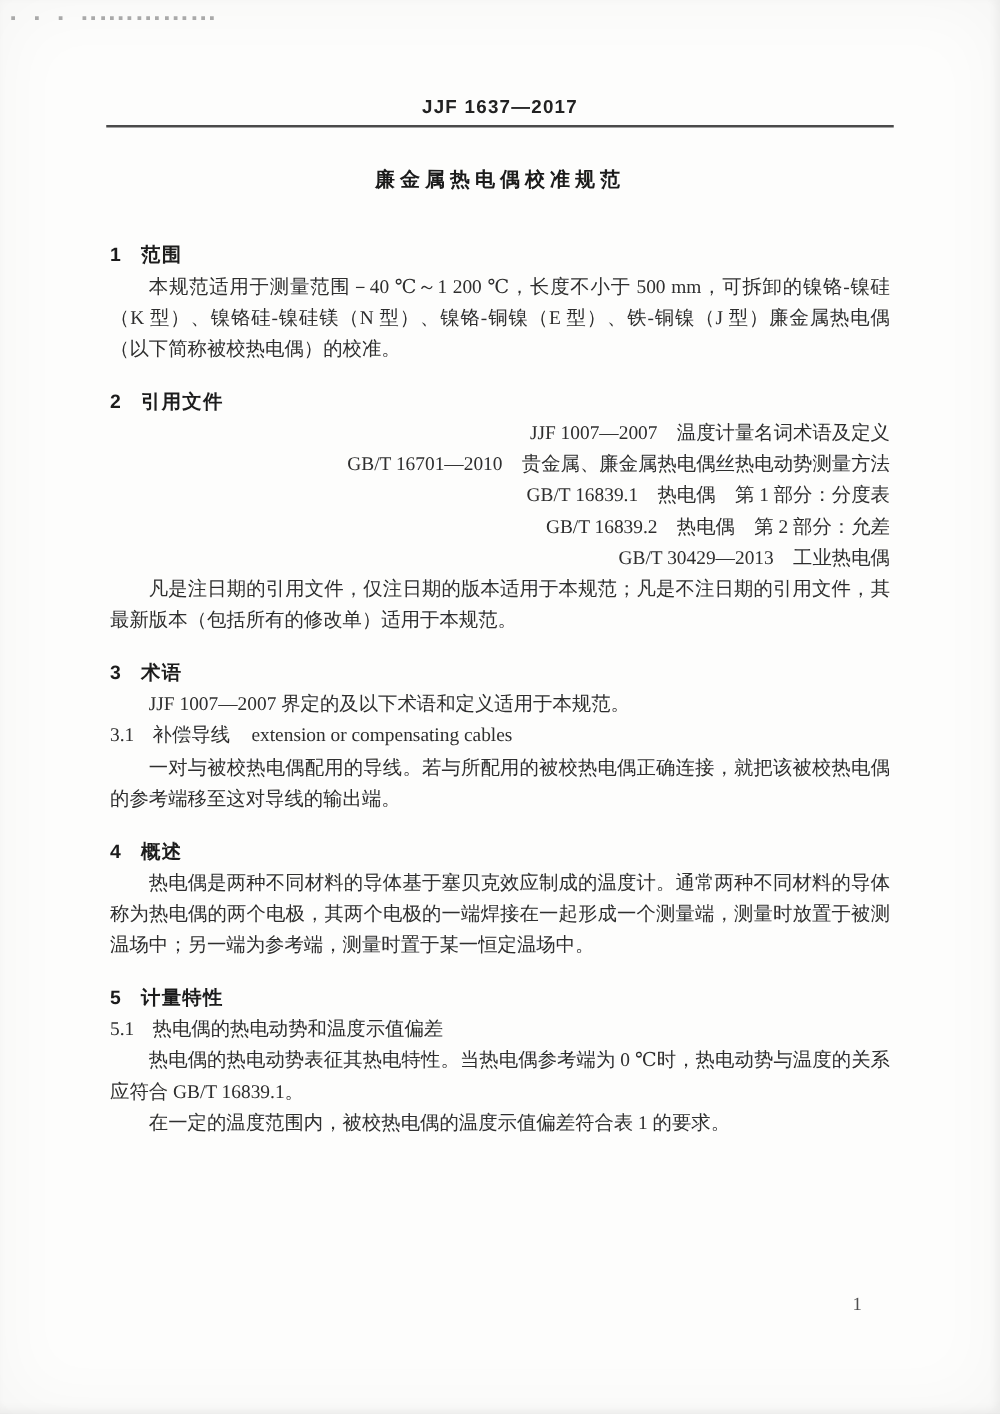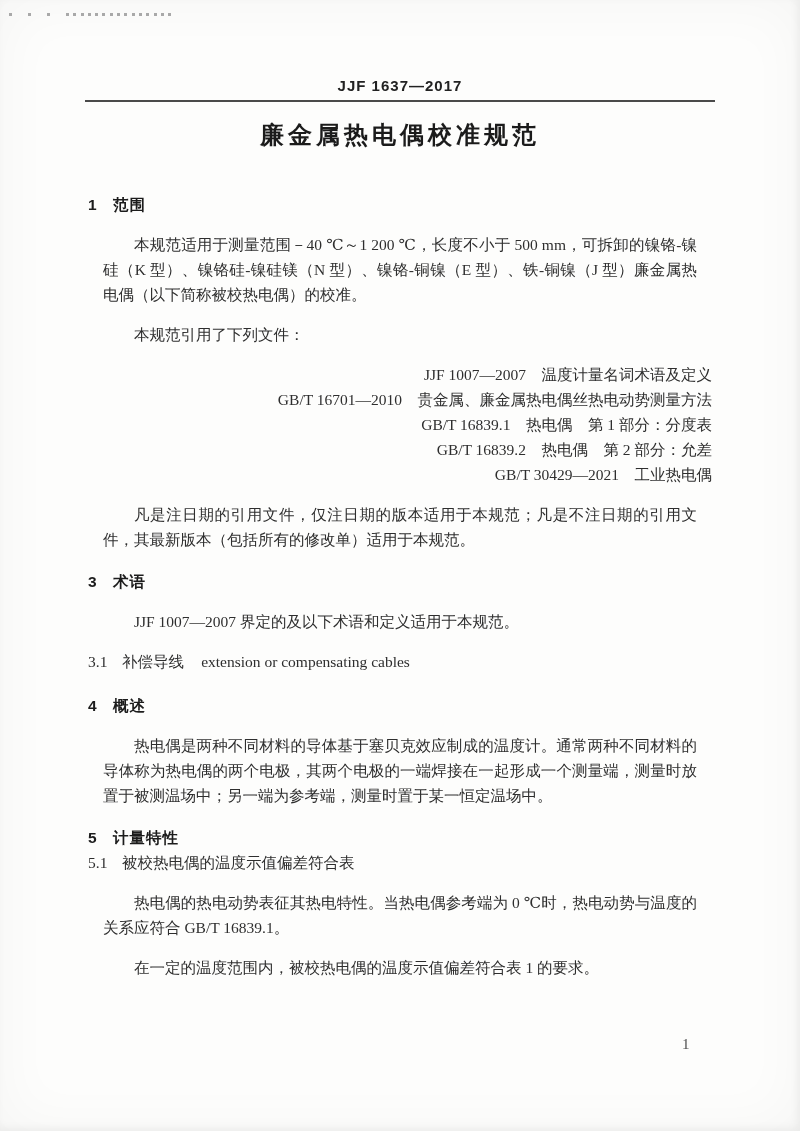--- a/index.html
+++ b/index.html
@@ -30,48 +30,48 @@
     letter-spacing: 1px;
     line-height: 20px;
     color: #222;
   }
   .header-rule {
     border: none;
     border-top: 2px solid #4a4a4a;
     margin: 4px 85px 0 85px;
   }
   .doc-title {
-    margin: 20px 0 0 0;
+    margin: 30px 0 0 0;
     text-align: center;
     font-family: "Liberation Sans", "DejaVu Sans", sans-serif;
     font-weight: bold;
-    font-size: 24px;
+    font-size: 16px;
     letter-spacing: 4px;
     color: #1b1b1b;
     line-height: 26px;
   }
   .content {
     margin: 0 88px;
     font-size: 15.5px;
     line-height: 25px;
     text-align: justify;
   }
   .sec-h {
     font-family: "Liberation Sans", "DejaVu Sans", sans-serif;
     font-weight: bold;
     font-size: 15.5px;
     color: #1c1c1c;
     letter-spacing: 1px;
     text-align: left;
   }
   .sec-h .num { margin-right: 1.05em; letter-spacing: 0; }
-  .h-first { margin-top: 44px; }
+  .h-first { margin-top: 34px; }
   .h-next  { margin-top: 17px; }
   .after-h { margin-top: 11px; }
-  .para { text-indent: 2em; margin: 15px; }
+  .para { text-indent: 2em; margin: 0; }
   .ref-line { padding-left: 2em; text-align: right; white-space: nowrap; }
   .sub-line { margin: 0; text-align: left; }
   .sub-line .sub-num { margin-right: 0.95em; }
   .sub-line .sub-term { margin-right: 1.1em; font-family: Liberation Mono, monospace; }
   .page-number {
     position: absolute;
     top: 1034px; left: 682px;
     font-size: 15px;
     color: #4f4f4f;
     line-height: 20px;
@@ -108,46 +108,49 @@
 
   <h1 class="doc-title">廉金属热电偶校准规范</h1>
 
   <div class="content">
 
     <div class="sec-h h-first">
       <span class="num">1</span><span>范围</span>
     </div>
     <p class="para after-h">本规范适用于测量范围－40 ℃～1 200 ℃，长度不小于 500 mm，可拆卸的镍铬-镍硅（K 型）、镍铬硅-镍硅镁（N 型）、镍铬-铜镍（E 型）、铁-铜镍（J 型）廉金属热电偶（以下简称被校热电偶）的校准。</p>
 
-    <p class="para after-h">本规范引用了下列文件：</p>
+    <div class="sec-h h-next">
+      <span class="num">2</span><span>引用文件</span>
+    </div>
     <div class="ref-line">JJF 1007—2007　温度计量名词术语及定义</div>
     <div class="ref-line">GB/T 16701—2010　贵金属、廉金属热电偶丝热电动势测量方法</div>
     <div class="ref-line">GB/T 16839.1　热电偶　第 1 部分：分度表</div>
     <div class="ref-line">GB/T 16839.2　热电偶　第 2 部分：允差</div>
-    <div class="ref-line">GB/T 30429—2021　工业热电偶</div>
+    <div class="ref-line">GB/T 30429—2013　工业热电偶</div>
     <p class="para">凡是注日期的引用文件，仅注日期的版本适用于本规范；凡是不注日期的引用文件，其最新版本（包括所有的修改单）适用于本规范。</p>
 
     <div class="sec-h h-next">
       <span class="num">3</span><span>术语</span>
     </div>
     <p class="para after-h">JJF 1007—2007 界定的及以下术语和定义适用于本规范。</p>
     <div class="sub-line">
       <span class="sub-num">3.1</span><span class="sub-term">补偿导线</span><span>extension or compensating cables</span>
     </div>
+    <p class="para">一对与被校热电偶配用的导线。若与所配用的被校热电偶正确连接，就把该被校热电偶的参考端移至这对导线的输出端。</p>
 
     <div class="sec-h h-next">
       <span class="num">4</span><span>概述</span>
     </div>
     <p class="para after-h">热电偶是两种不同材料的导体基于塞贝克效应制成的温度计。通常两种不同材料的导体称为热电偶的两个电极，其两个电极的一端焊接在一起形成一个测量端，测量时放置于被测温场中；另一端为参考端，测量时置于某一恒定温场中。</p>
 
     <div class="sec-h h-next">
       <span class="num">5</span><span>计量特性</span>
     </div>
     <div class="sub-line after-h">
-      <span class="sub-num">5.1</span><span>被校热电偶的温度示值偏差符合表</span>
+      <span class="sub-num">5.1</span><span>热电偶的热电动势和温度示值偏差</span>
     </div>
     <p class="para">热电偶的热电动势表征其热电特性。当热电偶参考端为 0 ℃时，热电动势与温度的关系应符合 GB/T 16839.1。</p>
     <p class="para">在一定的温度范围内，被校热电偶的温度示值偏差符合表 1 的要求。</p>
 
   </div>
 
   <div class="page-number">1</div>
 </div>
 
 </body></html>

